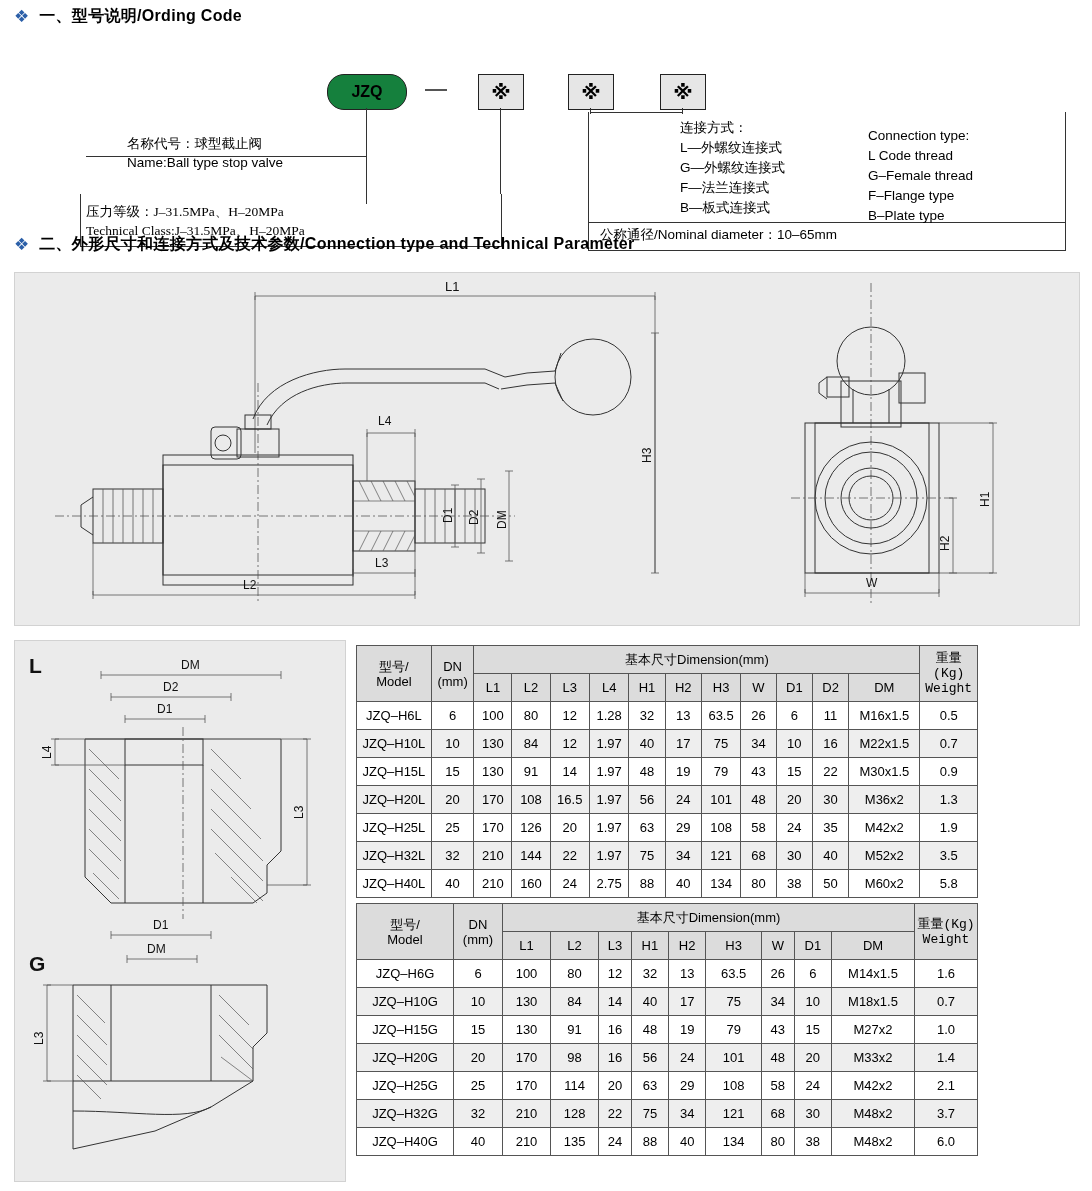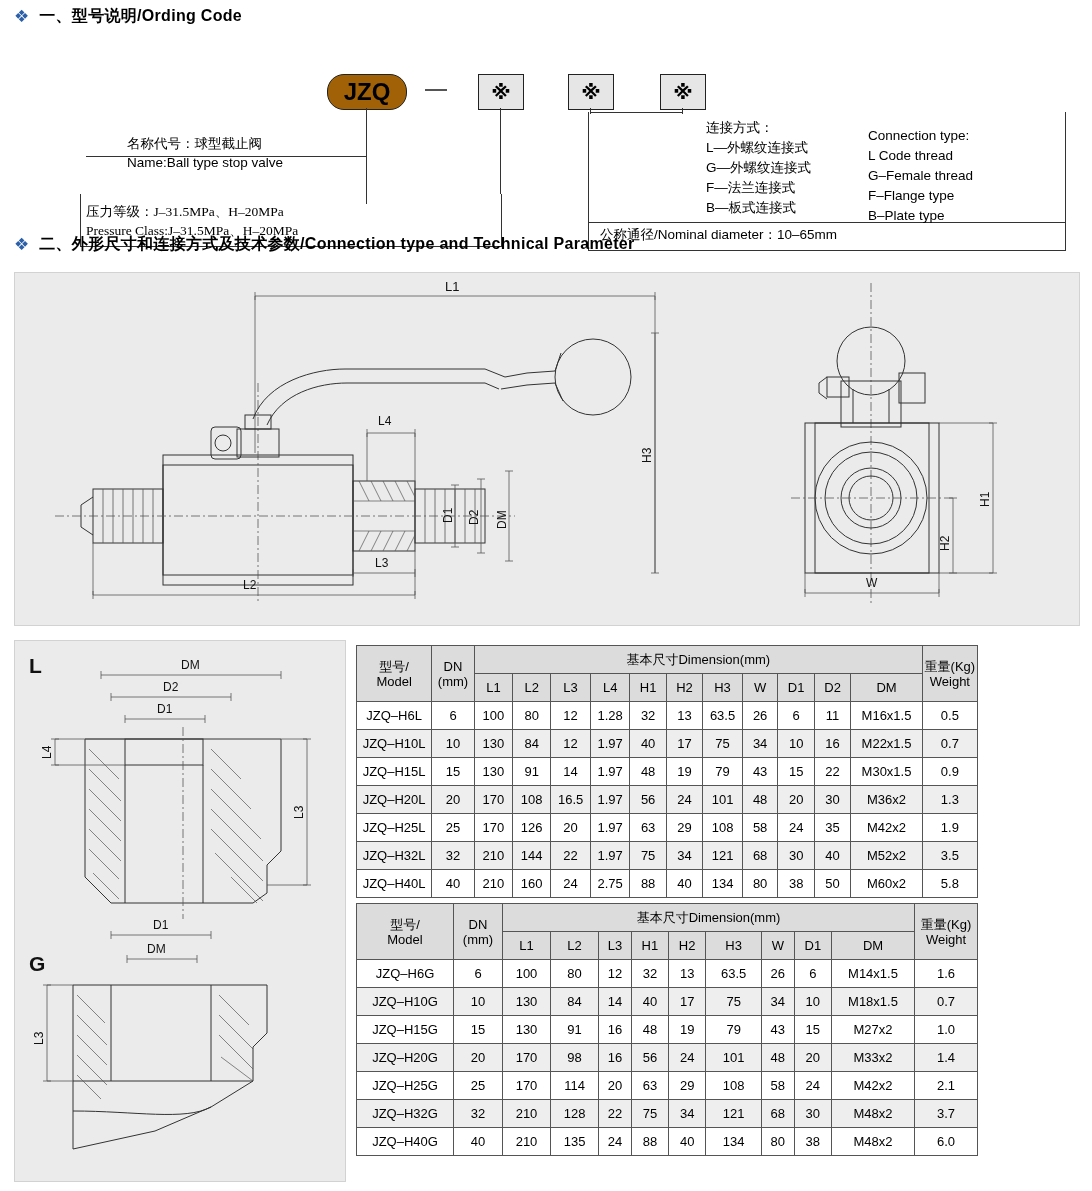--- a/index.html
+++ b/index.html
@@ -12,32 +12,32 @@
   .diamond{color:#2b5fa8;font-size:17px;line-height:1;}
   .sec-title{font-size:16px;font-weight:bold;letter-spacing:.3px;}
   
   #sec1{position:absolute;left:14px;top:6px;width:1064px;}
   #code-area{position:absolute;left:0;top:34px;width:1064px;height:190px;}
   .codebox{
     position:absolute;border:1px solid #222;background:#e6e6e6;
     display:flex;align-items:center;justify-content:center;
     font-weight:bold;
   }
-  #box-jzq{left:327px;top:40px;width:78px;height:34px;font-size:24px;background:#a16207;border-radius:17px;}
+  #box-jzq{left:327px;top:40px;width:78px;height:34px;font-size:16px;background:#15803d;border-radius:17px;}
   #dash1{position:absolute;left:425px;top:55px;width:22px;border-top:2px solid #555;}
   #box-a{left:478px;top:40px;width:44px;height:34px;font-size:20px;}
   #box-b{left:568px;top:40px;width:44px;height:34px;font-size:20px;}
   #box-c{left:660px;top:40px;width:44px;height:34px;font-size:20px;}
   .lbox{position:absolute;border:1px solid #444;}
   #name-box{left:86px;top:100px;width:272px;height:42px;border:none;margin-left:41px;}
   #name-box .ln{font-size:13.5px;line-height:19px;}
   #press-box{left:86px;top:168px;width:412px;height:42px;border:none;font-family:Liberation Serif, serif;}
   #press-box .ln{font-size:13.5px;line-height:19px;}
   #press-frame{position:absolute;left:80px;top:160px;width:420px;height:52px;border:1px solid #333;border-top:none;border-right:1px solid #333;}
-  #conn-zh{position:absolute;left:706px;top:84px;width:150px;font-size:13.5px;line-height:20px;}
+  #conn-zh{position:absolute;left:680px;top:84px;width:150px;font-size:13.5px;line-height:20px;}
   #conn-en{position:absolute;left:868px;top:92px;width:180px;font-size:13.5px;line-height:20px;}
   #conn-frame{position:absolute;left:588px;top:78px;width:476px;height:110px;border:1px solid #333;border-top:none;}
   #nom-frame{position:absolute;left:588px;top:188px;width:476px;height:28px;border:1px solid #333;border-top:none;}
   #nom-text{position:absolute;left:600px;top:192px;font-size:13.5px;}
   #v-jzq{position:absolute;left:366px;top:74px;width:1px;height:96px;background:#333;}
   #v-a{position:absolute;left:500px;top:74px;width:1px;height:86px;background:#333;}
   #h-name{position:absolute;left:86px;top:122px;width:280px;height:1px;background:#333;}
   #v-b{position:absolute;left:590px;top:74px;width:1px;height:6px;background:#333;}
   #v-c{position:absolute;left:682px;top:74px;width:1px;height:6px;background:#333;}
   #h-bc{position:absolute;left:590px;top:78px;width:92px;height:1px;background:#333;}
@@ -53,21 +53,21 @@
   #tables{position:absolute;left:356px;top:645px;width:722px;}
   table{border-collapse:collapse;width:622px;font-size:13px;}
   table td,table th{border:1px solid #555;text-align:center;padding:0;height:27px;font-weight:normal;}
   thead td{background:#dcdcdc;font-size:13px;}
   tbody tr:nth-child(even) td{background:#eeeeee;}
   tbody tr:nth-child(odd) td{background:#ffffff;}
   .model-col{width:96px;}
   .dn-col{width:48px;}
   .w-col{width:46px;}
   .dm-col{width:82px;}
-  .wt-col{width:62px;}
+  .wt-col{width:62px;font-family:Liberation Mono, monospace;}
   .tbl-gap{height:5px;}
   .two-line{line-height:15px;}
   svg{display:block;}
   .stroke{fill:none;stroke:#333;stroke-width:1;}
   .thin{fill:none;stroke:#555;stroke-width:.8;}
   .dash{fill:none;stroke:#555;stroke-width:.8;stroke-dasharray:9 3 2 3;}
   .hatch{fill:none;stroke:#555;stroke-width:.7;}
   .lbl{font-size:12px;fill:#111;font-family:"Liberation Sans",sans-serif;}
 </style>
 </head>
@@ -95,21 +95,21 @@
 
   <div class="lbox" id="name-box">
     <div class="ln">名称代号：球型截止阀</div>
     <div class="ln">Name:Ball type stop valve</div>
   </div>
   <div id="h-name"></div>
 
   <div id="press-frame"></div>
   <div class="lbox" id="press-box">
     <div class="ln">压力等级：J–31.5MPa、H–20MPa</div>
-    <div class="ln">Pressure Class:J–31.5MPa、H–20MPa</div>
+    <div class="ln">Technical Class:J–31.5MPa、H–20MPa</div>
   </div>
 
   <div id="conn-frame"></div>
   <div id="conn-zh">
     <div>连接方式：</div>
     <div>L—外螺纹连接式</div>
     <div>G—外螺纹连接式</div>
     <div>F—法兰连接式</div>
     <div>B—板式连接式</div>
   </div>

